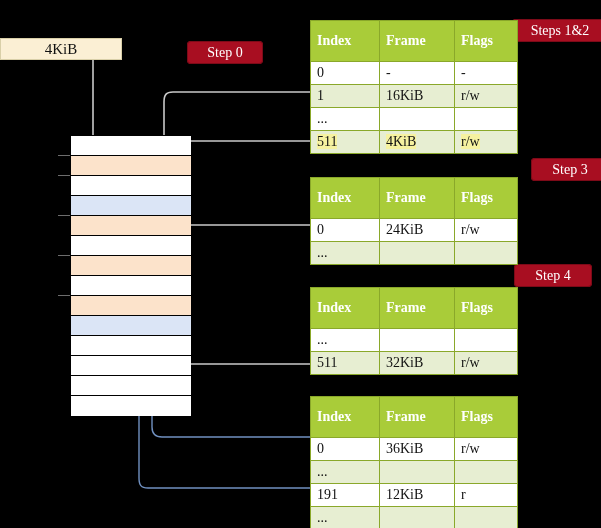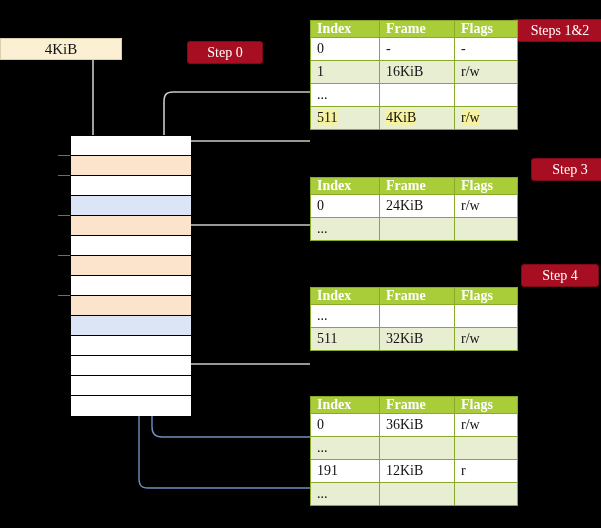--- a/index.html
+++ b/index.html
@@ -31,21 +31,21 @@
   .memrow.orange{background:#fce3cb;}
   .memrow.blue{background:#dbe5f6;}
   .memrow.last{border-bottom:none;}
   .tick{position:absolute;left:58px;width:12px;height:1px;background:#6d6d6d;}
 
   
   .ptable{position:absolute;border-collapse:collapse;
           border:1px solid #8aa82a;background:#fff;
           font-size:14px;table-layout:fixed;}
   .ptable th{background:#a9cc39;color:#fff;font-weight:bold;
-             text-align:left;padding:0 6px;border:1px solid #8aa82a;
+             text-align:left;padding:12px 6px;border:1px solid #8aa82a;
              font-size:14px;}
   .ptable td{padding:3px 6px;border:1px solid #8aa82a;color:#111;
              height:16px;overflow:hidden;white-space:nowrap;}
   .ptable tr.alt td{background:#e7eed2;}
   .ptable tr.plain td{background:#ffffff;}
   .hl{background:#f6f2a0;}
   .col-i{width:56px;}
   .col-f{width:62px;}
   .col-g{width:50px;}
 </style>
@@ -88,21 +88,21 @@
 
   <div class="step-badge" style="left:187px;top:41px;width:60px;height:19px;">
     <span>Step 0</span>
   </div>
   <div class="step-badge" style="left:512px;top:19px;width:80px;height:19px;">
     <span>Steps 1&amp;2</span>
   </div>
   <div class="step-badge" style="left:519px;top:158px;width:62px;height:19px;margin-left:12px;">
     <span>Step 3</span>
   </div>
-  <div class="step-badge" style="left:514px;top:264px;width:62px;height:19px;margin-left:7px;">
+  <div class="step-badge" style="left:514px;top:264px;width:62px;height:19px;">
     <span>Step 4</span>
   </div>
 
   <div class="memcol" id="memcol">
       <div class="memrow" style="top: 0px; height: 20px;"></div>
       <div class="memrow orange" style="top: 20px; height: 20px;"></div>
       <div class="memrow" style="top: 40px; height: 20px;"></div>
       <div class="memrow blue" style="top: 60px; height: 20px;"></div>
       <div class="memrow orange" style="top: 80px; height: 20px;"></div>
       <div class="memrow" style="top: 100px; height: 20px;"></div>

